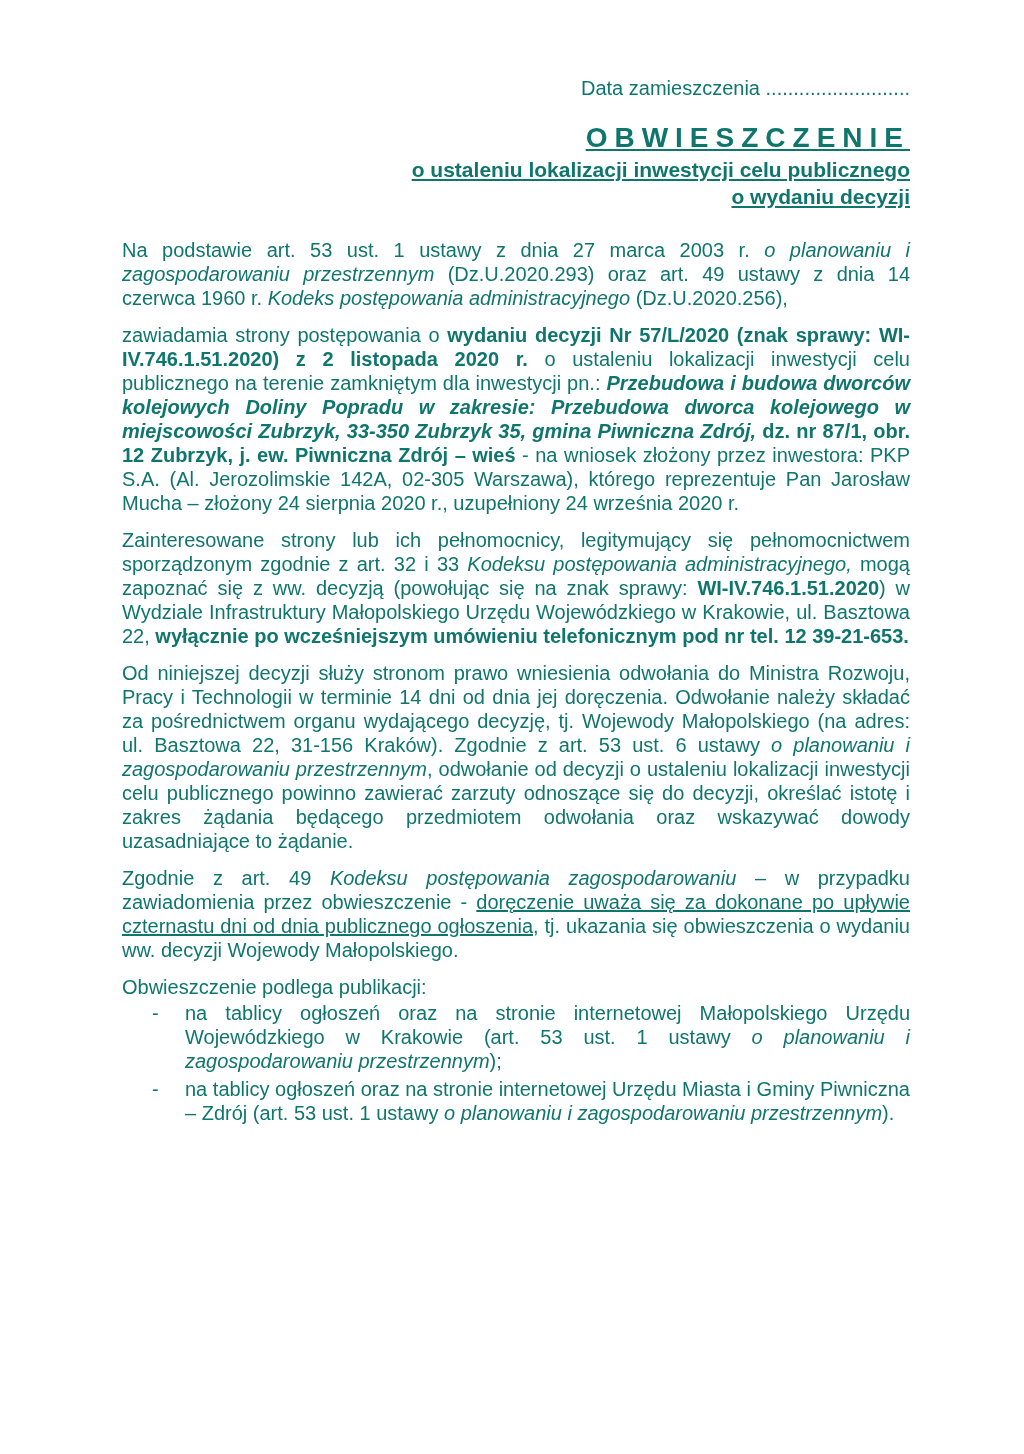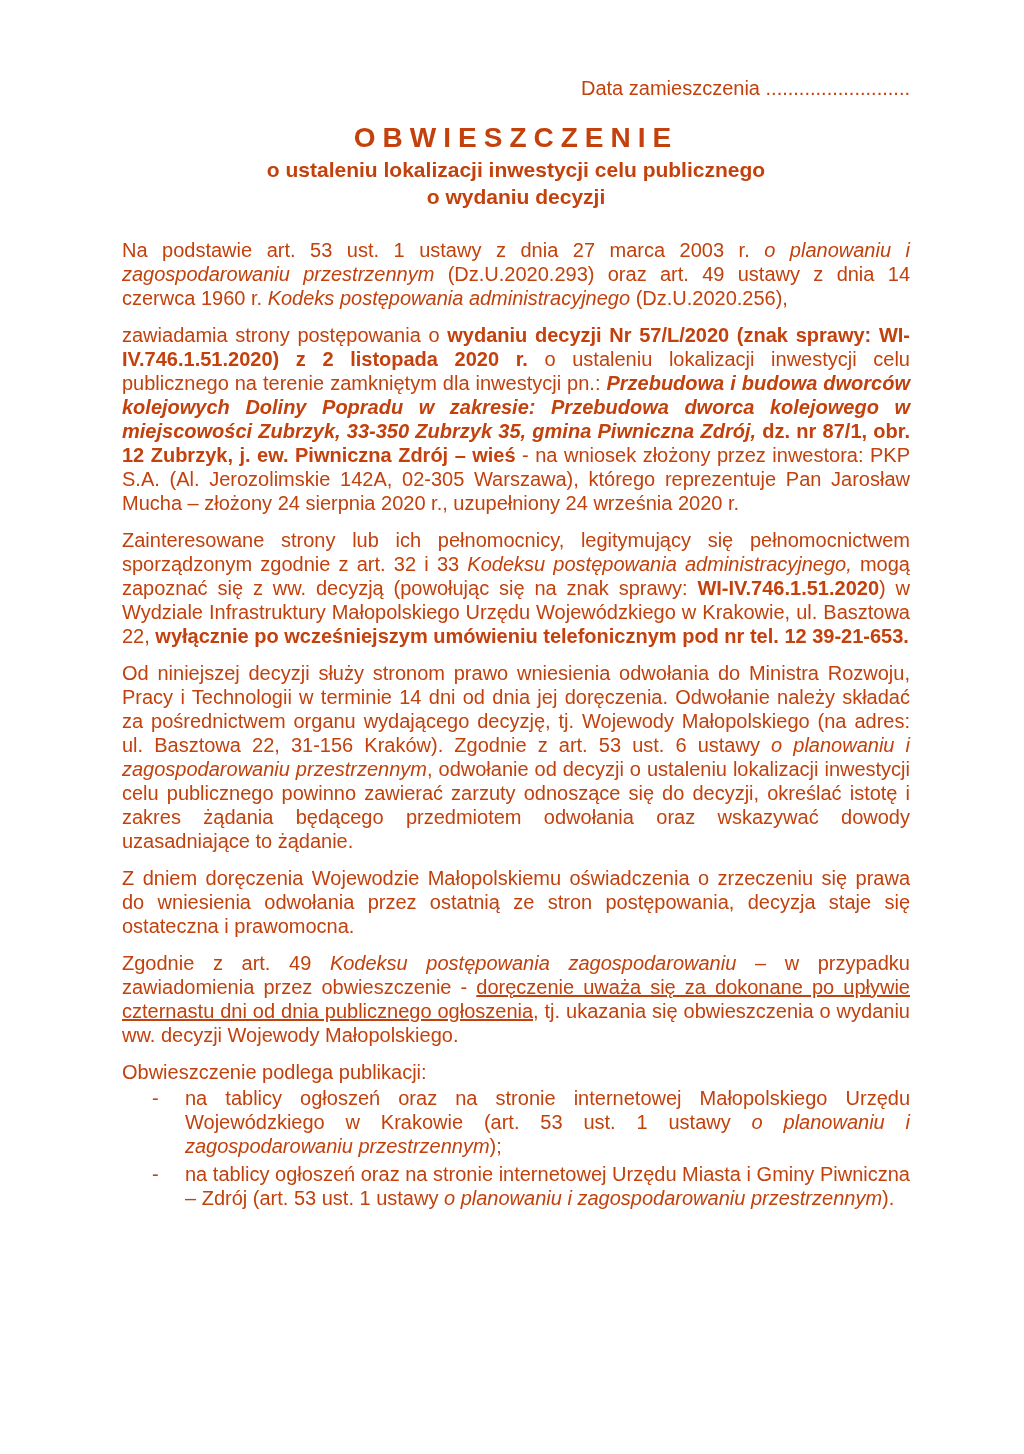--- a/index.html
+++ b/index.html
@@ -5,38 +5,39 @@
   html, body {
     margin: 0;
     padding: 0;
     background: #ffffff;
   }
   .page {
     position: relative;
     width: 1024px;
     height: 1454px;
     background: #ffffff;
-    color: #c2410c;
+    color: #0f766e;
     font-family: "Liberation Sans", sans-serif;
     overflow: hidden;
     box-sizing: border-box;
   }
   .content {
     padding: 76px 114px 0 122px; 
   }
   .date-line {
     text-align: right;
     font-size: 20px;
     line-height: 24px;
     margin: 0 0 20px 0;
     white-space: nowrap;
   }
   .title-block {
-    text-align: center;
+    text-align: right;
     margin: 0 0 28px 0;
+    text-decoration: underline;
   }
   .main-title {
     font-size: 28px;
     font-weight: bold;
     letter-spacing: 7px;
     line-height: 36px;
     margin: 0;
   }
   .subtitle {
     font-size: 21px;
@@ -102,21 +103,20 @@
     <p class="body-par"><span>Na podstawie art. 53 ust. 1 ustawy z dnia 27 marca 2003 r. </span><span class="run-i">o planowaniu i zagospodarowaniu przestrzennym</span><span> (Dz.U.2020.293) oraz art. 49 ustawy z dnia 14 czerwca 1960 r. </span><span class="run-i">Kodeks postępowania administracyjnego</span><span> (Dz.U.2020.256),</span></p>
 
 
     <p class="body-par"><span>zawiadamia strony postępowania o </span><span class="run-b">wydaniu decyzji Nr 57/L/2020 (znak sprawy: WI-IV.746.1.51.2020) z 2 listopada 2020 r.</span><span> o ustaleniu lokalizacji inwestycji celu publicznego na terenie zamkniętym dla inwestycji pn.: </span><span class="run-bi">Przebudowa i budowa dworców kolejowych Doliny Popradu w zakresie: Przebudowa dworca kolejowego w miejscowości Zubrzyk, 33-350 Zubrzyk 35, gmina Piwniczna Zdrój,</span><span class="run-b"> dz. nr 87/1, obr. 12 Zubrzyk, j. ew. Piwniczna Zdrój – wieś</span><span> - na wniosek złożony przez inwestora: PKP S.A. (Al. Jerozolimskie 142A, 02-305 Warszawa), którego reprezentuje Pan Jarosław Mucha – złożony 24 sierpnia 2020 r., uzupełniony 24 września 2020 r.</span></p>
 
     <p class="body-par"><span>Zainteresowane strony lub ich pełnomocnicy, legitymujący się pełnomocnictwem sporządzonym zgodnie z art. 32 i 33 </span><span class="run-i">Kodeksu postępowania administracyjnego,</span><span> mogą zapoznać się z ww. decyzją (powołując się na znak sprawy: </span><span class="run-b">WI-IV.746.1.51.2020</span><span>) w Wydziale Infrastruktury Małopolskiego Urzędu Wojewódzkiego w Krakowie, ul. Basztowa 22, </span><span class="run-b">wyłącznie po wcześniejszym umówieniu telefonicznym  pod nr tel. 12 39-21-653.</span></p>
 
     <p class="body-par"><span>Od niniejszej decyzji służy stronom prawo wniesienia odwołania do Ministra Rozwoju, Pracy i Technologii w terminie 14 dni od dnia jej doręczenia. Odwołanie należy składać za pośrednictwem organu wydającego decyzję, tj. Wojewody Małopolskiego (na adres: ul. Basztowa 22, 31-156 Kraków). Zgodnie z art. 53 ust. 6 ustawy </span><span class="run-i">o planowaniu i zagospodarowaniu przestrzennym</span><span>, odwołanie od decyzji o ustaleniu lokalizacji inwestycji celu publicznego powinno zawierać zarzuty odnoszące się do decyzji, określać istotę i zakres żądania będącego przedmiotem odwołania oraz wskazywać dowody uzasadniające to żądanie.</span></p>
 
 
-    <p class="body-par"><span>Z dniem doręczenia Wojewodzie Małopolskiemu oświadczenia o zrzeczeniu się prawa do wniesienia odwołania przez ostatnią ze stron postępowania, decyzja staje się ostateczna i prawomocna.</span></p>
 
     <p class="body-par"><span>Zgodnie z art. 49 </span><span class="run-i">Kodeksu postępowania zagospodarowaniu</span><span> – w przypadku zawiadomienia przez obwieszczenie - </span><span class="run-u">doręczenie uważa się za dokonane po upływie czternastu dni od dnia publicznego ogłoszenia,</span><span> tj. ukazania się obwieszczenia o wydaniu ww. decyzji Wojewody Małopolskiego.</span></p>
 
     <p class="body-par intro-par"><span>Obwieszczenie podlega publikacji:</span></p>
 
     <ul class="pub-list">
       <li>
         <span class="bullet">-</span>
         <span><span>na tablicy ogłoszeń oraz na stronie internetowej Małopolskiego Urzędu Wojewódzkiego w Krakowie (art. 53 ust. 1 ustawy </span><span class="run-i">o planowaniu i zagospodarowaniu przestrzennym</span><span>);</span></span>
       </li>

